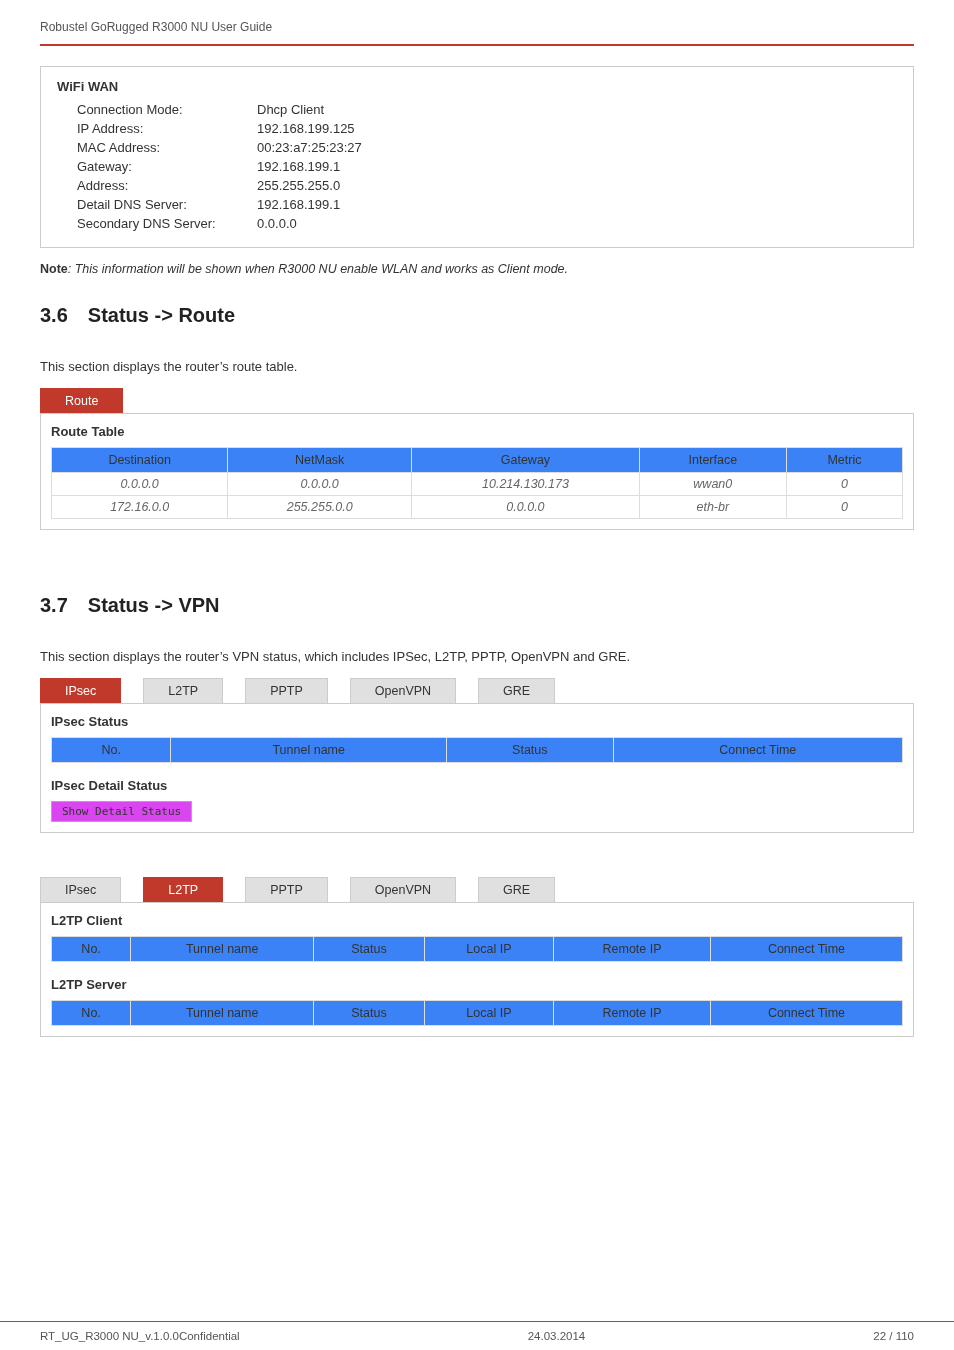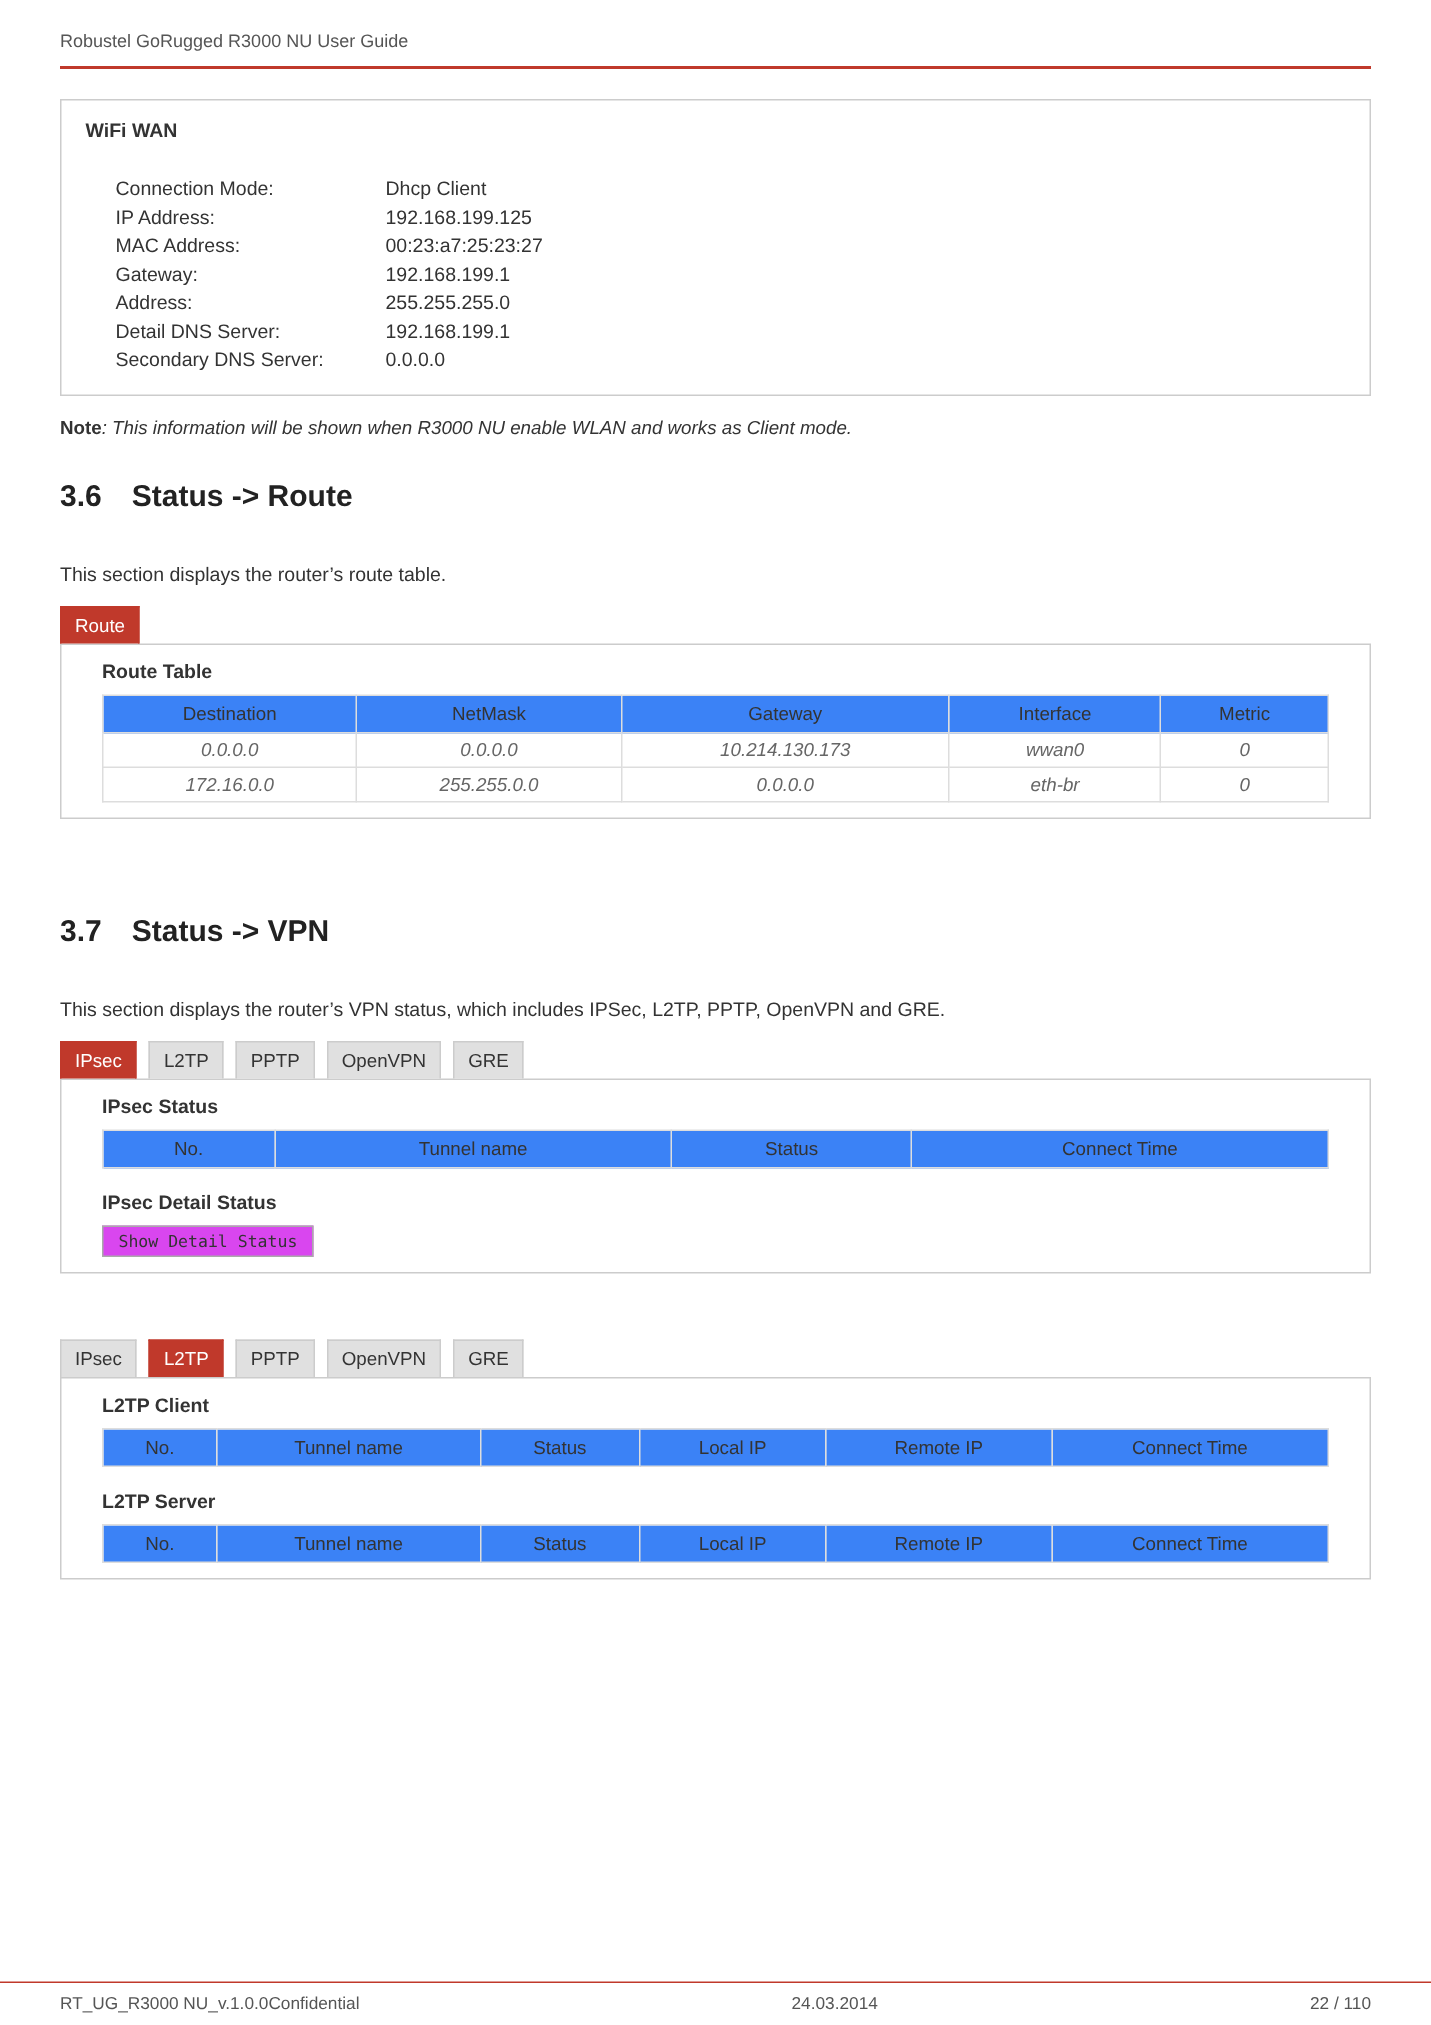--- a/index.html
+++ b/index.html
@@ -28,21 +28,21 @@
     
     .wifi-wan-box {
       border: 1px solid #ccc;
       padding: 12px 16px;
       margin-bottom: 14px;
       background: #fff;
     }
     .wifi-wan-title {
       font-weight: bold;
       font-size: 13px;
-      margin-bottom: 24px;
+      margin-bottom: 8px;
     }
     .wifi-wan-table {
       margin-left: 20px;
     }
     .wifi-wan-row {
       display: flex;
       margin-bottom: 4px;
     }
     .wifi-wan-label {
       width: 180px;
@@ -82,39 +82,39 @@
       color: #333;
       margin-bottom: 14px;
     }
 
     
     .tab-bar {
       display: flex;
       margin-bottom: 0;
     }
     .tab-item {
-      padding: 5px 9px;
+      padding: 5px 24px;
       background: #e0e0e0;
       color: #333;
       font-size: 12.5px;
       cursor: pointer;
       border: 1px solid #ccc;
       border-bottom: none;
-      margin-right: 8px;
+      margin-right: 22px;
     }
     .tab-item.active {
       background: #c0392b;
       color: #fff;
       border-color: #c0392b;
     }
 
     
     .content-box {
       border: 1px solid #ccc;
-      padding: 10px 27px;
+      padding: 10px 10px;
       margin-bottom: 24px;
     }
 
     .sub-section-title {
       font-weight: bold;
       font-size: 13px;
       margin-bottom: 8px;
     }
 
     

